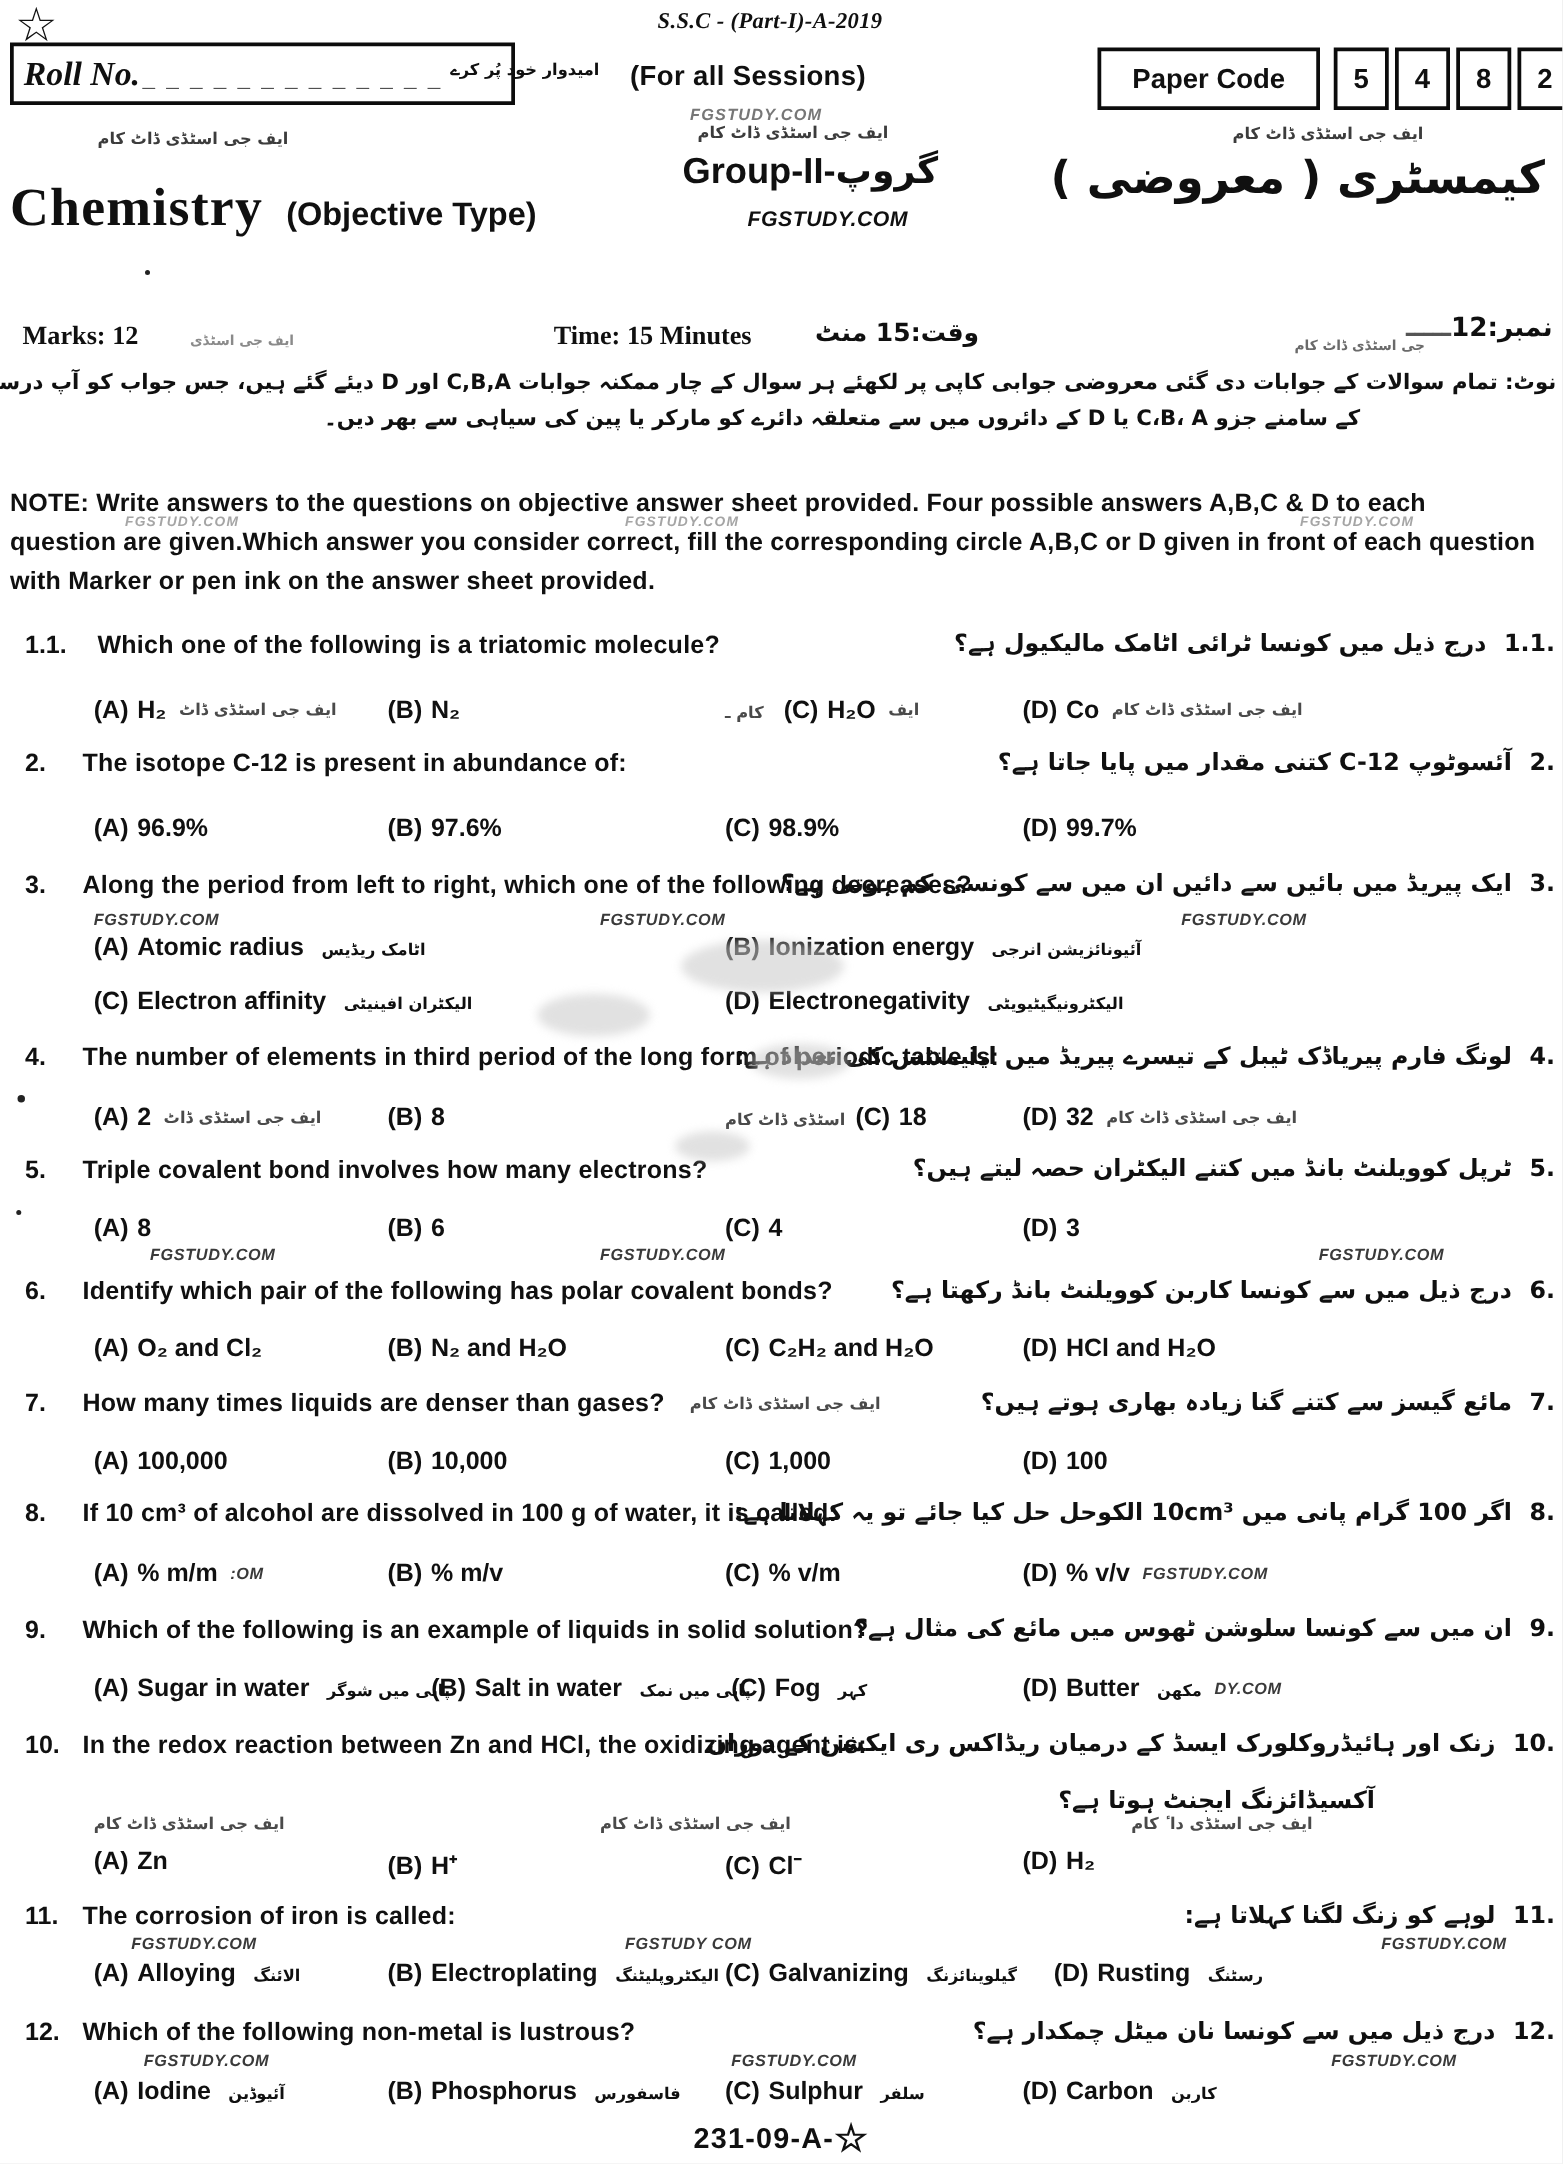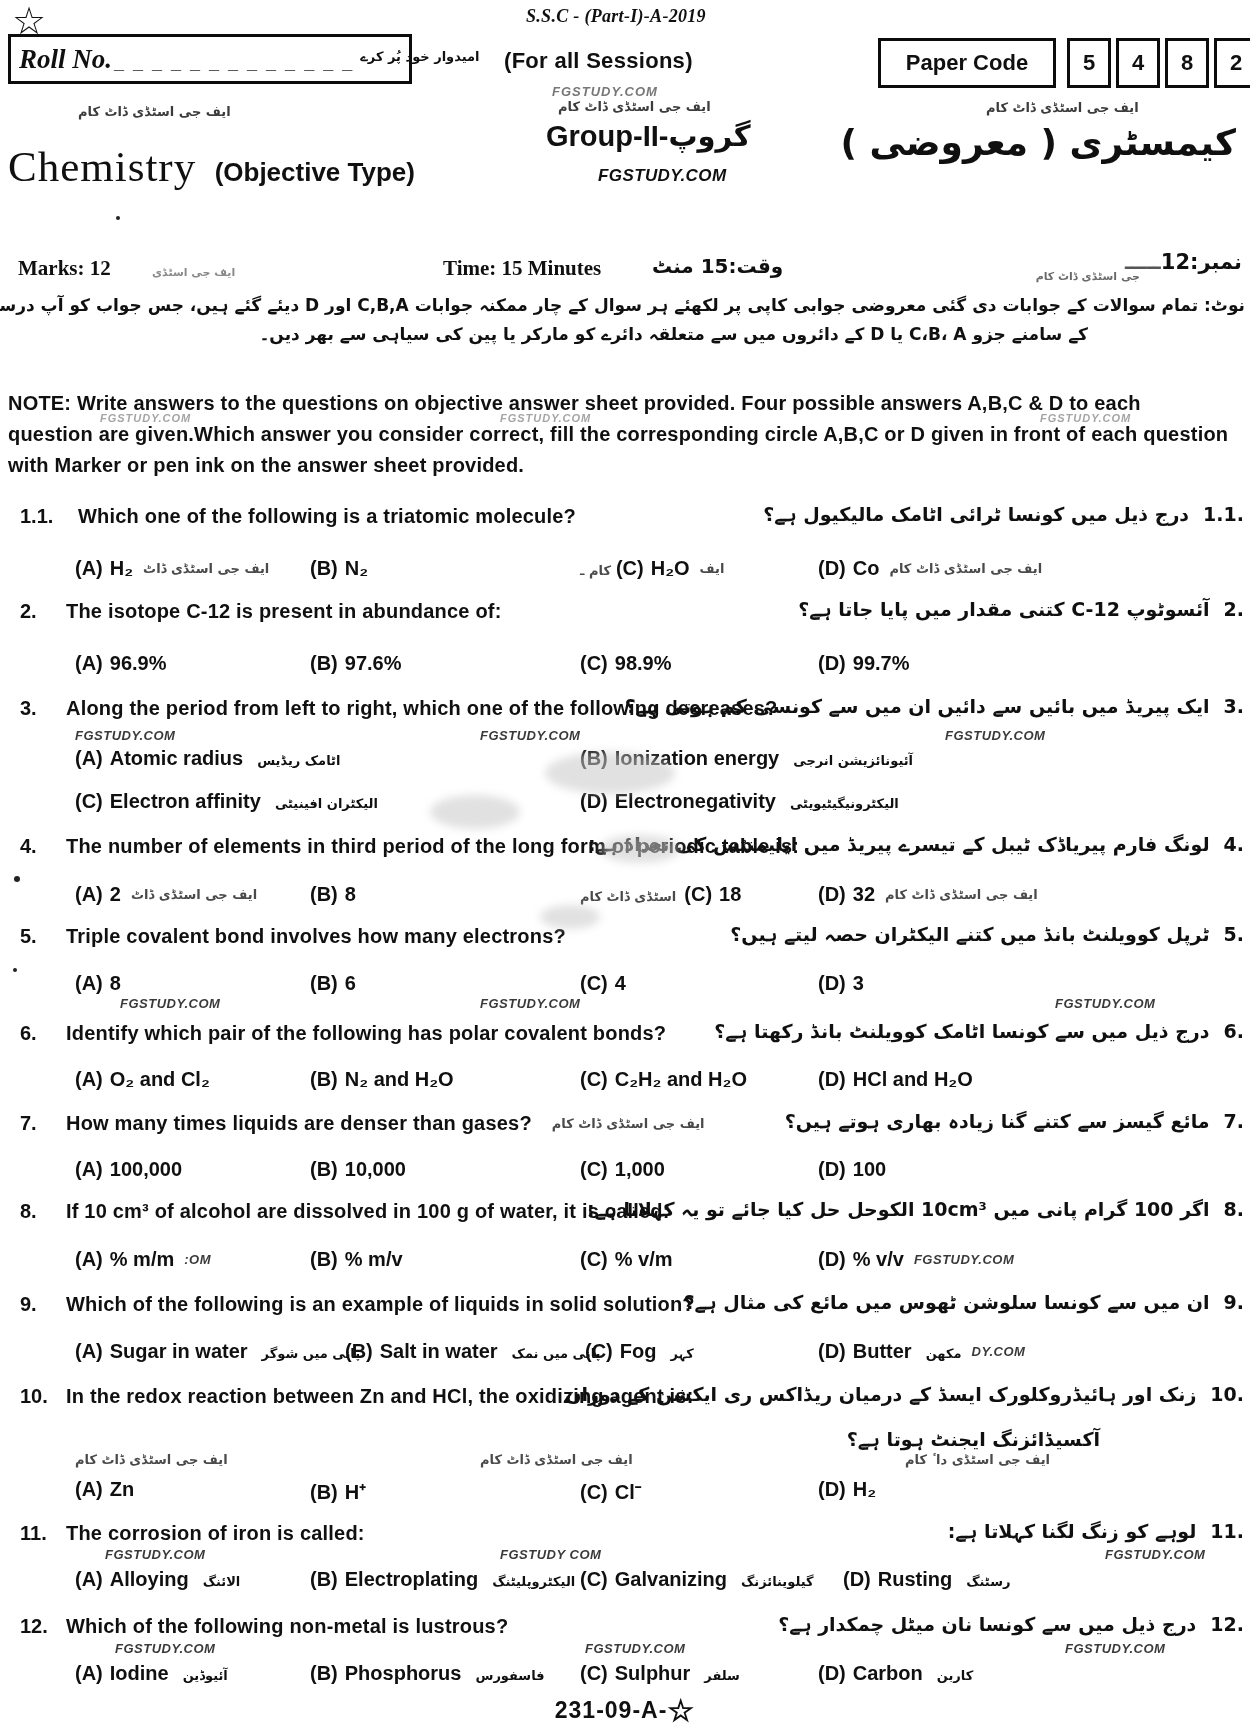--- a/index.html
+++ b/index.html
@@ -13,21 +13,21 @@
   .ssc{font-style:italic;font-weight:bold;font-size:18px;letter-spacing:.3px;}
   .rollbox{border:3px solid #0c0c0c;width:404px;height:50px;display:flex;align-items:center;padding:0 8px;box-sizing:border-box;}
   .rolllbl{font-style:italic;font-weight:bold;font-size:27px;}
   .rolldash{font-weight:bold;font-size:18px;letter-spacing:2px;margin:8px 6px 0 2px;}
   .rollur{font-size:13px;font-weight:bold;margin-top:-6px;}
   .sessions{font-weight:bold;font-size:22px;letter-spacing:.3px;}
   .wm-faded{color:#777;font-weight:bold;font-style:italic;font-size:13px;letter-spacing:1px;}
   .wm-ur{color:#3c3c3c;font-size:13px;font-weight:bold;}
   .groupline{font-weight:bold;font-size:29px;}
   .brand{font-weight:bold;font-style:italic;font-size:17px;letter-spacing:.4px;}
-  .chem{font-weight:normal;font-size:43px;letter-spacing:1px;}
+  .chem{font-weight:bold;font-size:43px;letter-spacing:1px;}
   .objtype{font-weight:600;font-size:26px;}
   .subjur{font-weight:bold;font-size:36px;}
   .pcwrap{display:flex;align-items:stretch;height:50px;}
   .pclabel{border:3px solid #0c0c0c;display:flex;align-items:center;justify-content:center;
            font-weight:bold;font-size:22px;width:172px;margin-right:6px;}
   .pcdigit{border:3px solid #0c0c0c;display:flex;align-items:center;justify-content:center;
            font-weight:bold;font-size:22px;width:38px;margin-left:5px;}
   
   .marks{font-weight:bold;font-size:21px;}
   .noteur{font-size:17px;font-weight:600;}
@@ -100,21 +100,21 @@
   <div class="abs noteen" style="left:8px;top:454px;">with Marker or pen ink on the answer sheet provided.</div>
   <div class="abs wm-faded" style="left:100px;top:412px;color:#a5a5a5;font-size:11px;">FGSTUDY.COM</div>
   <div class="abs wm-faded" style="left:500px;top:412px;color:#a5a5a5;font-size:11px;">FGSTUDY.COM</div>
   <div class="abs wm-faded" style="left:1040px;top:412px;color:#a5a5a5;font-size:11px;">FGSTUDY.COM</div>
 
   <div id="questions">
       <div class="abs" style="left: 20px; top: 505px;"><span class="qno" style="min-width: 58px;">1.1.</span><span class="qen">Which one of the following is a triatomic molecule?</span></div>
       <div class="abs urd" style="right: 6px; top: 503px;"><span class="qnu">1.1.</span><span class="qut">درج ذیل میں کونسا ٹرائی اٹامک مالیکیول ہے؟</span></div>
       <div class="abs" style="left: 75px; top: 557px;"><span class="olbl">(A)</span><span class="otxt">H₂</span><span class="wmu urd optwm">ایف جی اسٹڈی ڈاٹ</span></div>
       <div class="abs" style="left: 310px; top: 557px;"><span class="olbl">(B)</span><span class="otxt">N₂</span></div>
-      <div class="abs" style="left: 580px; top: 557px;"><span class="wmu urd" style="margin-right: 5px;">کام ـ</span><span class="olbl">(C)</span><span class="otxt">H₂O</span><span class="wmu urd optwm">ایف</span></div>
+      <div class="abs" style="left: 580px; top: 557px;"><span class="wmu urd" style="margin-right: 16px;">کام ـ</span><span class="olbl">(C)</span><span class="otxt">H₂O</span><span class="wmu urd optwm">ایف</span></div>
       <div class="abs" style="left: 818px; top: 557px;"><span class="olbl">(D)</span><span class="otxt">Co</span><span class="wmu urd optwm">ایف جی اسٹڈی ڈاٹ کام</span></div>
       <div class="abs" style="left: 20px; top: 600px;"><span class="qno">2.</span><span class="qen">The isotope C-12 is present in abundance of:</span></div>
       <div class="abs urd" style="right: 6px; top: 598px;"><span class="qnu">2.</span><span class="qut">آئسوٹوپ C-12 کتنی مقدار میں پایا جاتا ہے؟</span></div>
       <div class="abs" style="left: 75px; top: 652px;"><span class="olbl">(A)</span><span class="otxt">96.9%</span></div>
       <div class="abs" style="left: 310px; top: 652px;"><span class="olbl">(B)</span><span class="otxt">97.6%</span></div>
       <div class="abs" style="left: 580px; top: 652px;"><span class="olbl">(C)</span><span class="otxt">98.9%</span></div>
       <div class="abs" style="left: 818px; top: 652px;"><span class="olbl">(D)</span><span class="otxt">99.7%</span></div>
       <div class="abs" style="left: 20px; top: 697px;"><span class="qno">3.</span><span class="qen">Along the period from left to right, which one of the following decreases?</span></div>
       <div class="abs urd" style="right: 6px; top: 695px;"><span class="qnu">3.</span><span class="qut">ایک پیریڈ میں بائیں سے دائیں ان میں سے کونسی کم ہوتی ہے؟</span></div>
       <div class="abs wml" style="left: 75px; top: 728px;">FGSTUDY.COM</div>
@@ -133,21 +133,21 @@
       <div class="abs" style="left: 20px; top: 925px;"><span class="qno">5.</span><span class="qen">Triple covalent bond involves how many electrons?</span></div>
       <div class="abs urd" style="right: 6px; top: 923px;"><span class="qnu">5.</span><span class="qut">ٹرپل کوویلنٹ بانڈ میں کتنے الیکٹران حصہ لیتے ہیں؟</span></div>
       <div class="abs wml" style="left: 120px; top: 996px;">FGSTUDY.COM</div>
       <div class="abs wml" style="left: 480px; top: 996px;">FGSTUDY.COM</div>
       <div class="abs wml" style="left: 1055px; top: 996px;">FGSTUDY.COM</div>
       <div class="abs" style="left: 75px; top: 972px;"><span class="olbl">(A)</span><span class="otxt">8</span></div>
       <div class="abs" style="left: 310px; top: 972px;"><span class="olbl">(B)</span><span class="otxt">6</span></div>
       <div class="abs" style="left: 580px; top: 972px;"><span class="olbl">(C)</span><span class="otxt">4</span></div>
       <div class="abs" style="left: 818px; top: 972px;"><span class="olbl">(D)</span><span class="otxt">3</span></div>
       <div class="abs" style="left: 20px; top: 1022px;"><span class="qno">6.</span><span class="qen">Identify which pair of the following has polar covalent bonds?</span></div>
-      <div class="abs urd" style="right: 6px; top: 1020px;"><span class="qnu">6.</span><span class="qut">درج ذیل میں سے کونسا اٹامک کوویلنٹ بانڈ رکھتا ہے؟</span></div>
+      <div class="abs urd" style="right: 6px; top: 1020px;"><span class="qnu">6.</span><span class="qut">درج ذیل میں سے کونسا کاربن کوویلنٹ بانڈ رکھتا ہے؟</span></div>
       <div class="abs" style="left: 75px; top: 1068px;"><span class="olbl">(A)</span><span class="otxt">O₂ and Cl₂</span></div>
       <div class="abs" style="left: 310px; top: 1068px;"><span class="olbl">(B)</span><span class="otxt">N₂ and H₂O</span></div>
       <div class="abs" style="left: 580px; top: 1068px; text-align: center;"><span class="olbl">(C)</span><span class="otxt">C₂H₂ and H₂O</span></div>
       <div class="abs" style="left: 818px; top: 1068px;"><span class="olbl">(D)</span><span class="otxt">HCl and H₂O</span></div>
       <div class="abs" style="left: 20px; top: 1112px;"><span class="qno">7.</span><span class="qen">How many times liquids are denser than gases?</span><span class="wmu urd optwm" style="margin-left: 20px;">ایف جی اسٹڈی ڈاٹ کام</span></div>
       <div class="abs urd" style="right: 6px; top: 1110px;"><span class="qnu">7.</span><span class="qut">مائع گیسز سے کتنے گنا زیادہ بھاری ہوتے ہیں؟</span></div>
       <div class="abs" style="left: 75px; top: 1158px;"><span class="olbl">(A)</span><span class="otxt">100,000</span></div>
       <div class="abs" style="left: 310px; top: 1158px;"><span class="olbl">(B)</span><span class="otxt">10,000</span></div>
       <div class="abs" style="left: 580px; top: 1158px;"><span class="olbl">(C)</span><span class="otxt">1,000</span></div>
       <div class="abs" style="left: 818px; top: 1158px;"><span class="olbl">(D)</span><span class="otxt">100</span></div>

